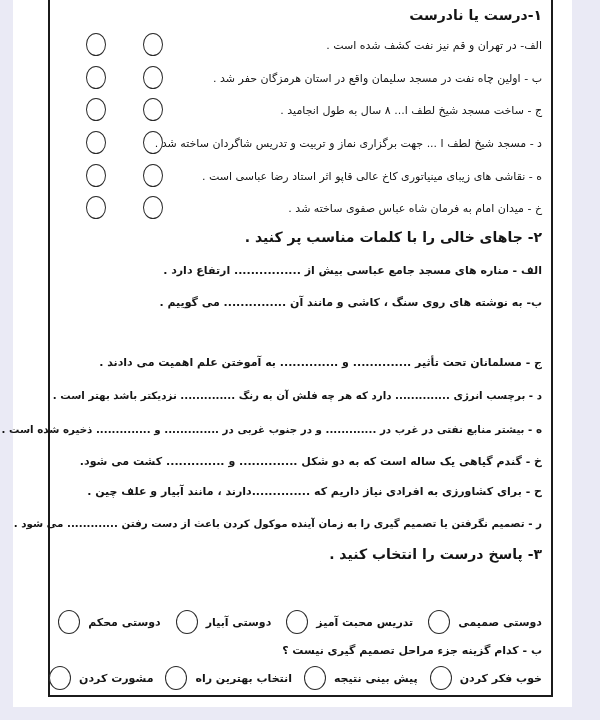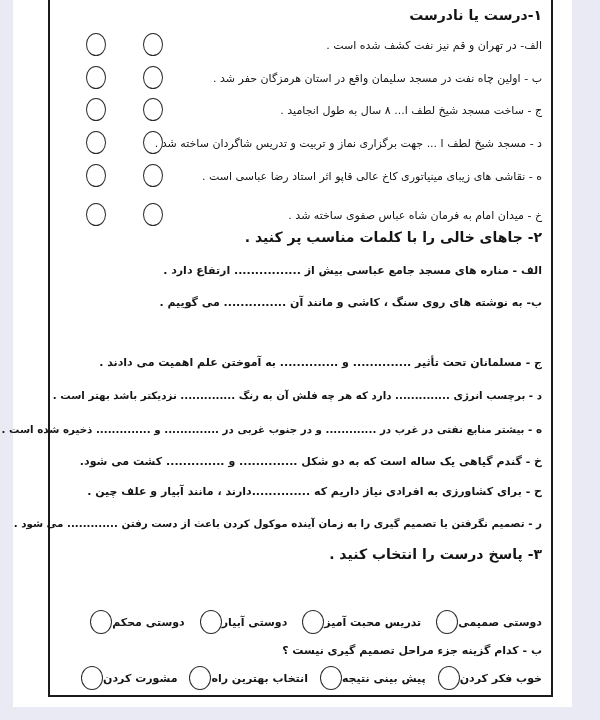--- a/index.html
+++ b/index.html
@@ -73,20 +73,21 @@
     direction: rtl;
     align-items: center;
     justify-content: flex-start;
   }
   .optrow.row1 { gap: 15px; }
   .optrow.row2 { gap: 12px; }
   .optpair {
     display: flex;
     direction: rtl;
     align-items: center;
+    gap: 8px;
     text-align: center;
   }
   .optpair .olabel {
     font-weight: 700;
     font-size: 11px;
     white-space: nowrap;
     color: #151515;
   }
   .ocircle {
     width: 22px; height: 24px;
@@ -123,21 +124,21 @@
   <div class="s1row" style="top:132px">
     <span class="circle colA"></span>
     <span class="circle colB"></span>
     <span class="qtext">د - مسجد شیخ لطف ا ... جهت برگزاری نماز و تربیت و تدریس شاگردان ساخته شد .</span>
   </div>
   <div class="s1row" style="top:165px">
     <span class="circle colA"></span>
     <span class="circle colB"></span>
     <span class="qtext">ه - نقاشی های زیبای مینیاتوری کاخ عالی قاپو اثر استاد رضا عباسی است .</span>
   </div>
-  <div class="s1row" style="top:204px">
+  <div class="s1row" style="top:197px">
     <span class="circle colA"></span>
     <span class="circle colB"></span>
     <span class="qtext">خ - میدان امام به فرمان شاه عباس صفوی ساخته شد .</span>
   </div>
 
   <div class="line sec-title" style="top:231px">۲- جاهای خالی را با کلمات مناسب پر کنید .</div>
 
   <div class="line" style="top:264px">الف - مناره های مسجد جامع عباسی بیش از ................ ارتفاع دارد .</div>
   <div class="line" style="top:296px">ب- به نوشته های روی سنگ ، کاشی و مانند آن ............... می گوییم .</div>
   <div class="line" style="top:356px">ج - مسلمانان تحت تأثیر .............. و .............. به آموختن علم اهمیت می دادند .</div>

